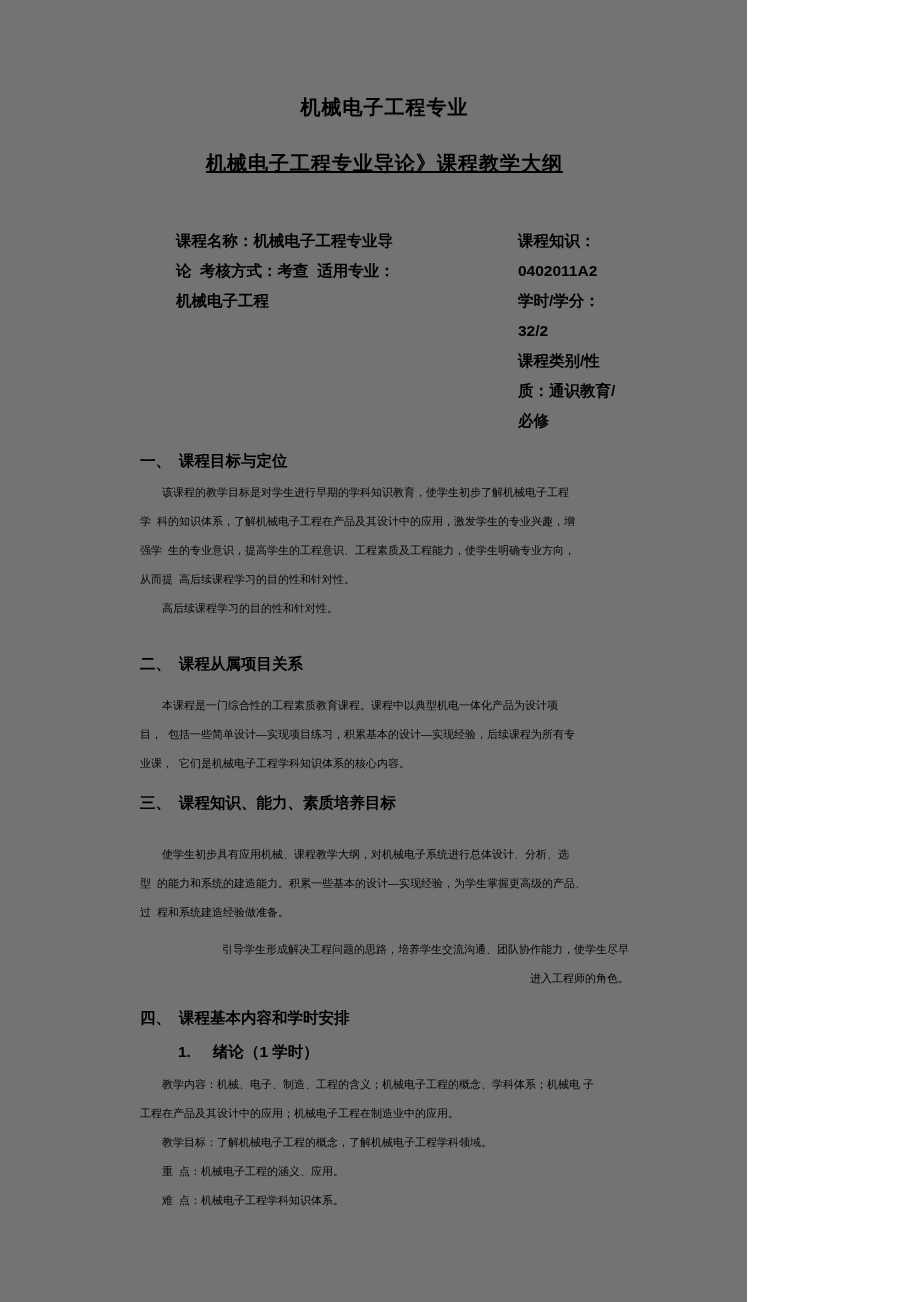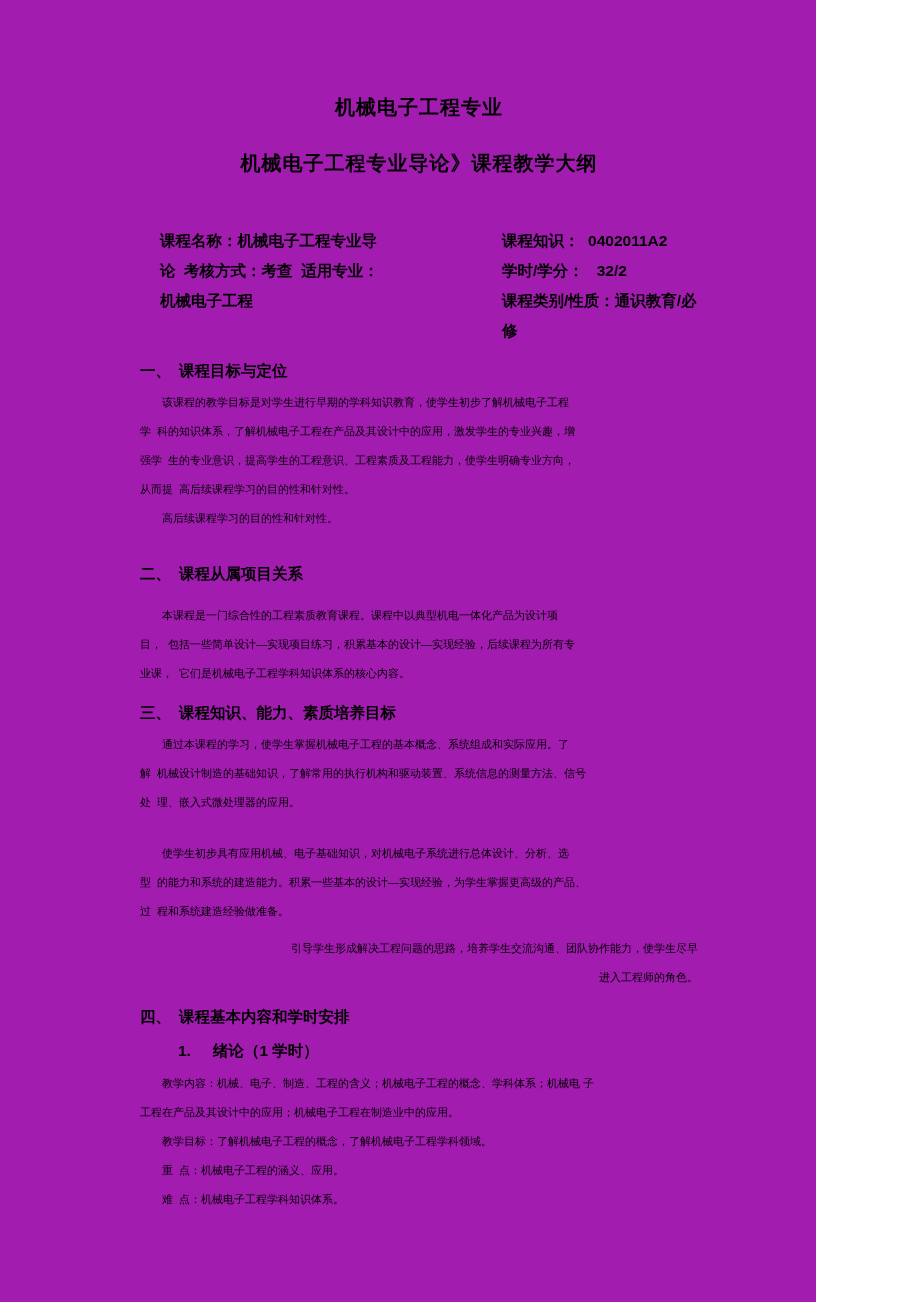--- a/index.html
+++ b/index.html
@@ -3,42 +3,42 @@
   <meta charset="utf-8">
   <style>
     * { margin: 0; padding: 0; box-sizing: border-box; }
     html, body {
       background: #ffffff;
       color: #000000;
       font-family: "Liberation Sans", "DejaVu Sans", sans-serif;
     }
     body { width: 920px; min-height: 1302px; }
     .page {
-      width: 816px;
+      width: 747px;
       min-height: 1302px;
       padding: 94px 118px 40px 140px;
-      background: #a21caf;
+      background: #737373;
     }
     .doc-title {
       font-size: 20px;
       font-weight: 700;
       text-align: center;
       line-height: 26px;
       letter-spacing: 1px;
     }
-    .doc-title.second { margin-top: 30px; }
+    .doc-title.second { margin-top: 30px; text-decoration: underline; }
 
     .course-info {
       display: flex;
       margin-top: 50px;
       font-weight: 700;
       font-size: 15.5px;
       line-height: 30px;
     }
-    .info-col.left { margin-left: 20px; width: 342px; }
+    .info-col.left { margin-left: 36px; width: 342px; }
     .info-col.right { flex: 1; }
     .info-line { white-space: pre-wrap; }
 
     .section { margin-top: 10px; }
     .section .heading {
       display: flex;
       font-weight: 700;
       font-size: 15.5px;
       line-height: 30px;
       margin-bottom: 2px;
@@ -109,24 +109,21 @@
     <p class="para">本课程是一门综合性的工程素质教育课程。课程中以典型机电一体化产品为设计项
 目，  包括一些简单设计—实现项目练习，积累基本的设计—实现经验，后续课程为所有专
 业课，  它们是机械电子工程学科知识体系的核心内容。</p>
   </section>
 
   <section class="section sec3">
     <div class="heading">
       <span class="h-num">三、</span>
       <span class="h-title">课程知识、能力、素质培养目标</span>
     </div>
-    <p class="para">通过本课程的学习，使学生掌握机械电子工程的基本概念、系统组成和实际应用。了
-解  机械设计制造的基础知识，了解常用的执行机构和驱动装置、系统信息的测量方法、信号
-处  理、嵌入式微处理器的应用。</p>
-    <p class="para gap-top">使学生初步具有应用机械、电子基础知识，对机械电子系统进行总体设计、分析、选
+    <p class="para gap-top">使学生初步具有应用机械、课程教学大纲，对机械电子系统进行总体设计、分析、选
 型  的能力和系统的建造能力。积累一些基本的设计—实现经验，为学生掌握更高级的产品、
 过  程和系统建造经验做准备。</p>
     <p class="para gap-top-sm">引导学生形成解决工程问题的思路，培养学生交流沟通、团队协作能力，使学生尽早
 进入工程师的角色。</p>
   </section>
 
   <section class="section sec4">
     <div class="heading">
       <span class="h-num">四、</span>
       <span class="h-title">课程基本内容和学时安排</span>

